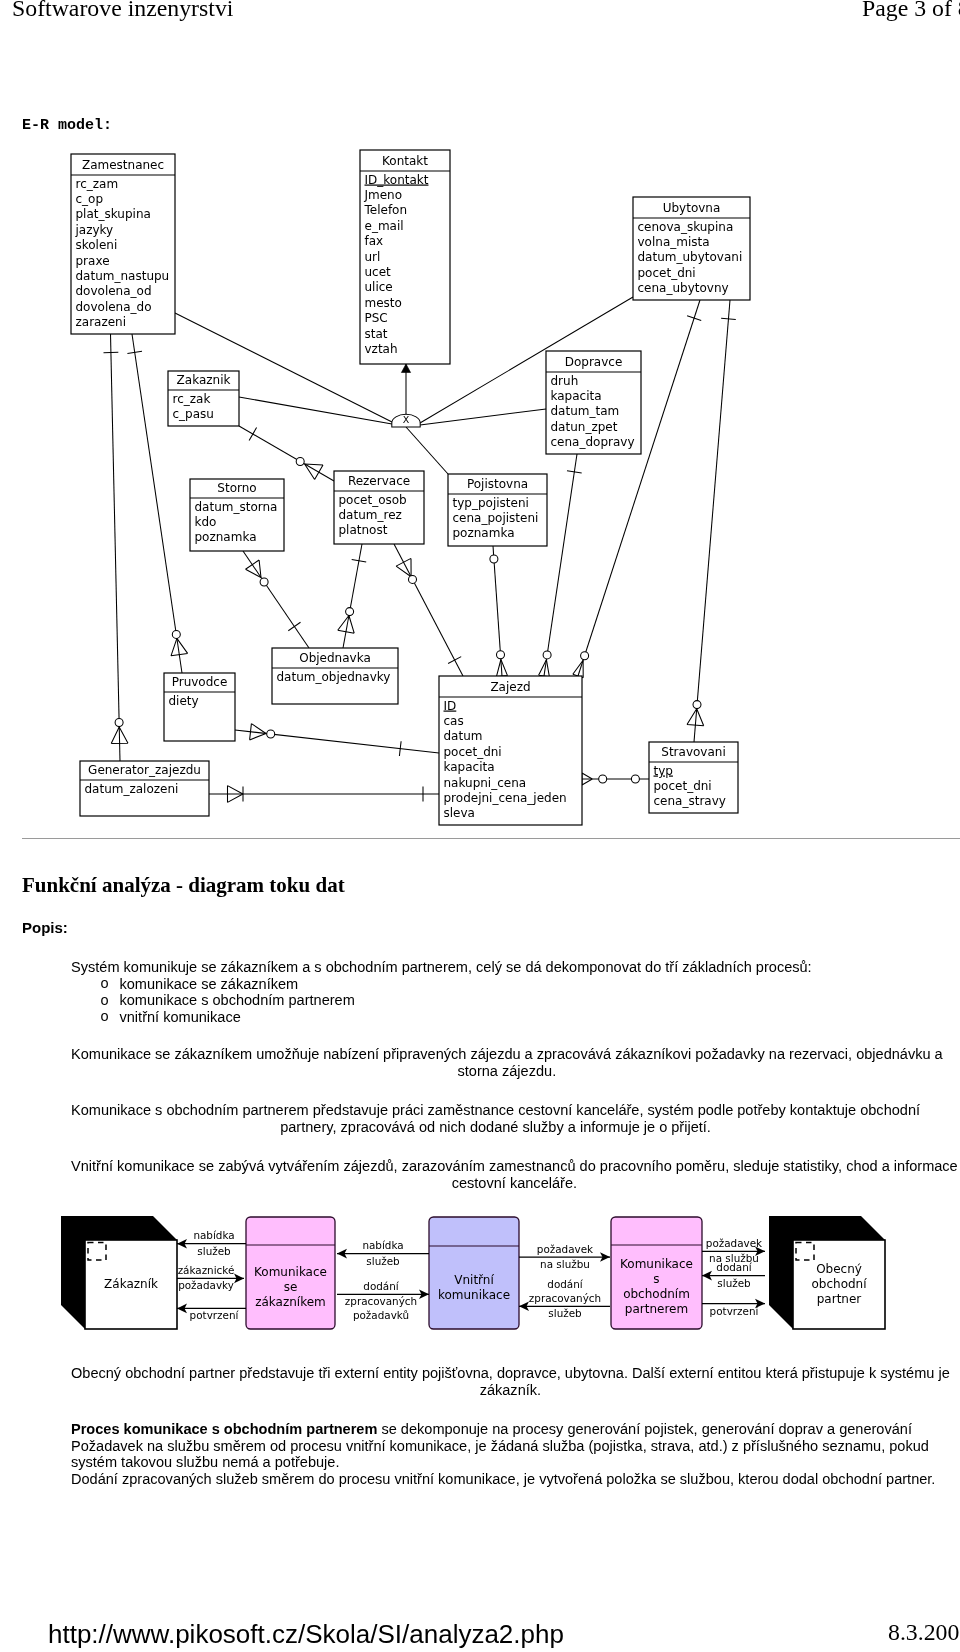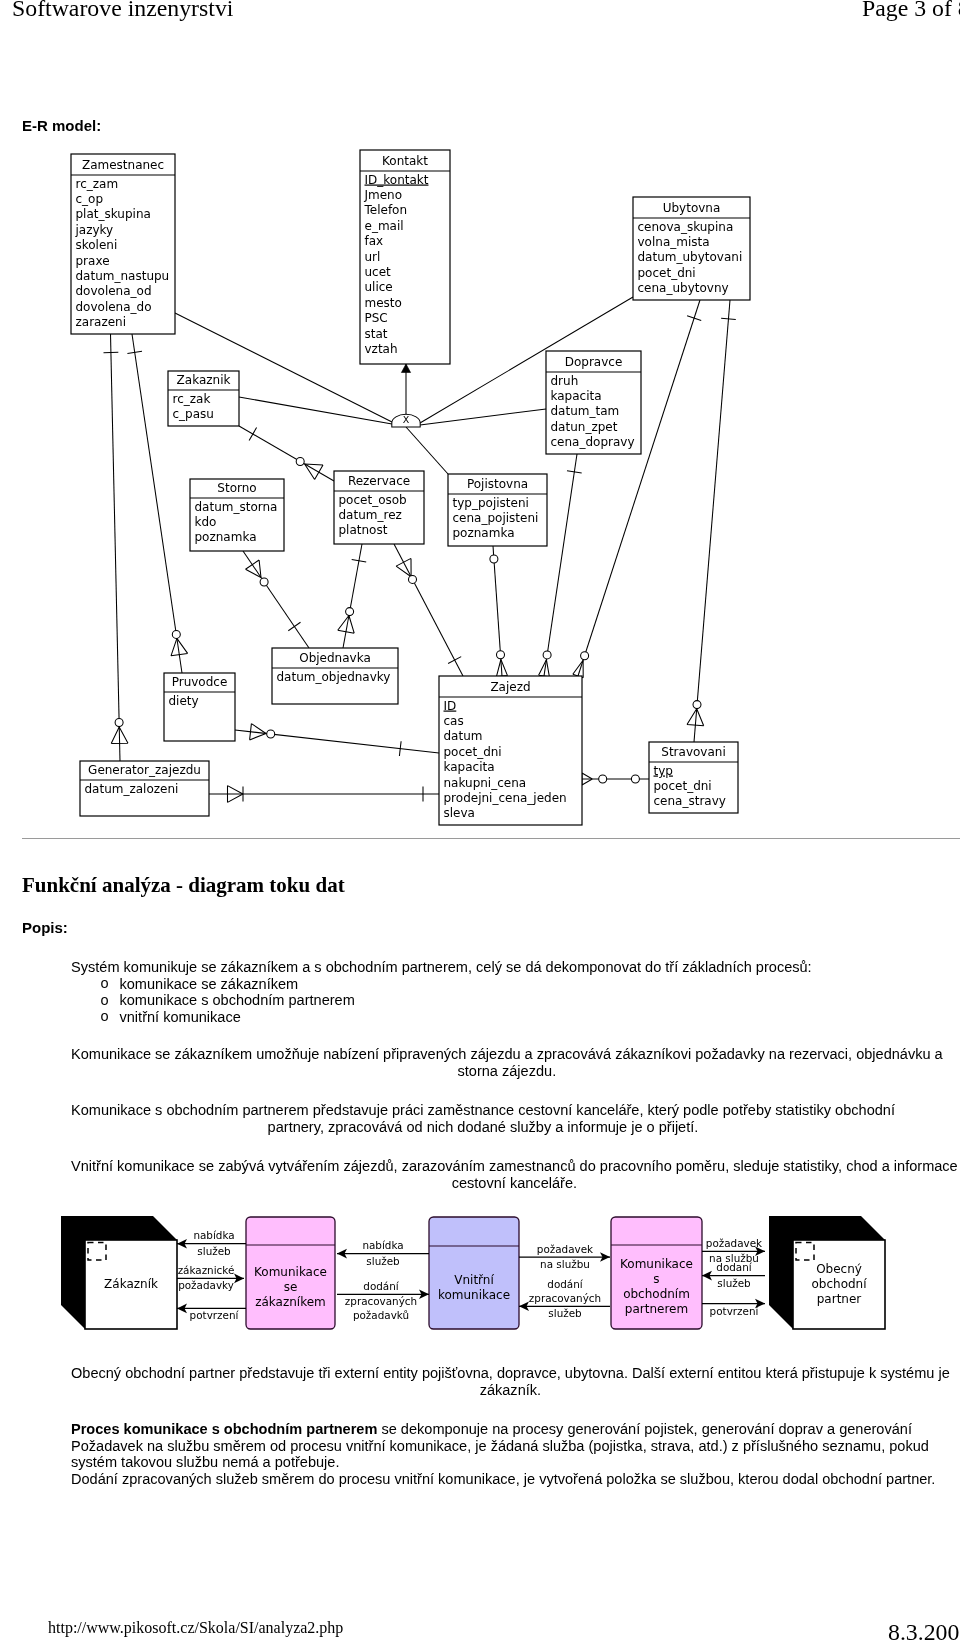--- a/index.html
+++ b/index.html
@@ -3,39 +3,39 @@
 <meta charset="utf-8">
 <title>Softwarove inzenyrstvi</title>
 <style>
   html,body{margin:0;padding:0;background:#fff;}
   body{width:960px;height:1652px;position:relative;overflow:hidden;
        font-family:"Liberation Sans",sans-serif;color:#000;
        -webkit-font-smoothing:antialiased;}
   .page{position:absolute;left:12px;top:0;width:960px;height:1168px;}
   #hdr-left{position:absolute;left:0px;top:-5px;font-family:"Liberation Serif",serif;font-size:23.8px;white-space:nowrap;}
   #hdr-right{position:absolute;left:850px;top:-5px;font-family:"Liberation Serif",serif;font-size:23.8px;white-space:nowrap;}
-  #er-label{position:absolute;left:10px;top:116.5px;font-size:15px;font-weight:bold;}
+  #er-label{position:absolute;left:10px;top:116.5px;font-size:15px;font-weight:bold;font-family:Liberation Mono, monospace;}
   #er-svg{position:absolute;left:0;top:0;}
   #rule2{position:absolute;left:10px;top:838px;width:939px;height:1px;background:#9a9a9a;}
   #h2{position:absolute;left:10px;top:872.5px;font-family:"Liberation Serif",serif;font-size:21px;font-weight:bold;white-space:nowrap;}
   #popis{position:absolute;left:10px;top:918.7px;font-size:15px;font-weight:bold;text-align:right;}
   .para{position:absolute;font-size:13.5px;line-height:16.6px;}
   #intro{position:absolute;left:59px;top:959px;font-size:14.56px;line-height:16.6px;}
   #intro-lead{white-space:nowrap;text-align:center;}
   #intro-list{list-style:none;margin:0;padding:0;}
   #intro-list li{position:relative;padding-left:48.5px;white-space:nowrap;}
   #intro-list li .mk{position:absolute;left:29.5px;top:-0.5px;font-size:14.56px;}
   #paras{position:absolute;left:0;top:0;width:960px;}
   .para{position:absolute;left:59px;font-size:14.56px;line-height:16.6px;white-space:nowrap;text-align:center;}
   #closing{position:absolute;left:59px;font-size:14.56px;line-height:16.6px;}
   #closing div{white-space:nowrap;}
   #dfd-svg{position:absolute;left:0;top:1205px;}
   #dfd-svg text{font-family:"DejaVu Sans",sans-serif;font-size:12px;}
   #dfd-svg text.fl{font-size:10.4px;}
-  #ftr-left{position:absolute;left:0px;top:1618.5px;font-family:Liberation Serif, serif;font-size:16px;white-space:nowrap;padding-left:36px;}
+  #ftr-left{position:absolute;left:0px;top:1618.5px;font-family:Liberation Sans, sans-serif;font-size:26px;white-space:nowrap;padding-left:36px;}
   #ftr-right{position:absolute;left:876px;top:1618.5px;font-family:"Liberation Serif",serif;font-size:23.8px;white-space:nowrap;}
   svg text{font-family:"DejaVu Sans",sans-serif;}
   .et{font-size:12px;}
   .ea{font-size:12px;}
 </style>
 </head>
 <body>
 
 <div class="page">
   <div id="hdr-left">Softwarove inzenyrstvi</div>
@@ -284,21 +284,21 @@
         <li><span class="mk">o</span><span>vnitřní komunikace</span></li>
       </ul>
   </div>
 
   <div id="paras">
       <div class="para" style="top: 1046px;">
         <div>Komunikace se zákazníkem umožňuje nabízení připravených zájezdu a zpracovává zákazníkovi požadavky na rezervaci, objednávku a</div>
         <div>storna zájezdu.</div>
       </div>
       <div class="para" style="top: 1102px;">
-        <div>Komunikace s obchodním partnerem představuje práci zaměstnance cestovní kanceláře, který podle potřeby statistiky obchodní</div>
+        <div>Komunikace s obchodním partnerem představuje práci zaměstnance cestovní kanceláře, systém podle potřeby kontaktuje obchodní</div>
         <div>partnery, zpracovává od nich dodané služby a informuje je o přijetí.</div>
       </div>
       <div class="para" style="top: 1158px;">
         <div>Vnitřní komunikace se zabývá vytvářením zájezdů, zarazováním zamestnanců do pracovního poměru, sleduje statistiky, chod a informace</div>
         <div>cestovní kanceláře.</div>
       </div>
       <div class="para" style="top: 1365px;">
         <div>Obecný obchodní partner představuje tři externí entity pojišťovna, dopravce, ubytovna. Další externí entitou která přistupuje k systému je</div>
         <div>zákazník.</div>
       </div>

